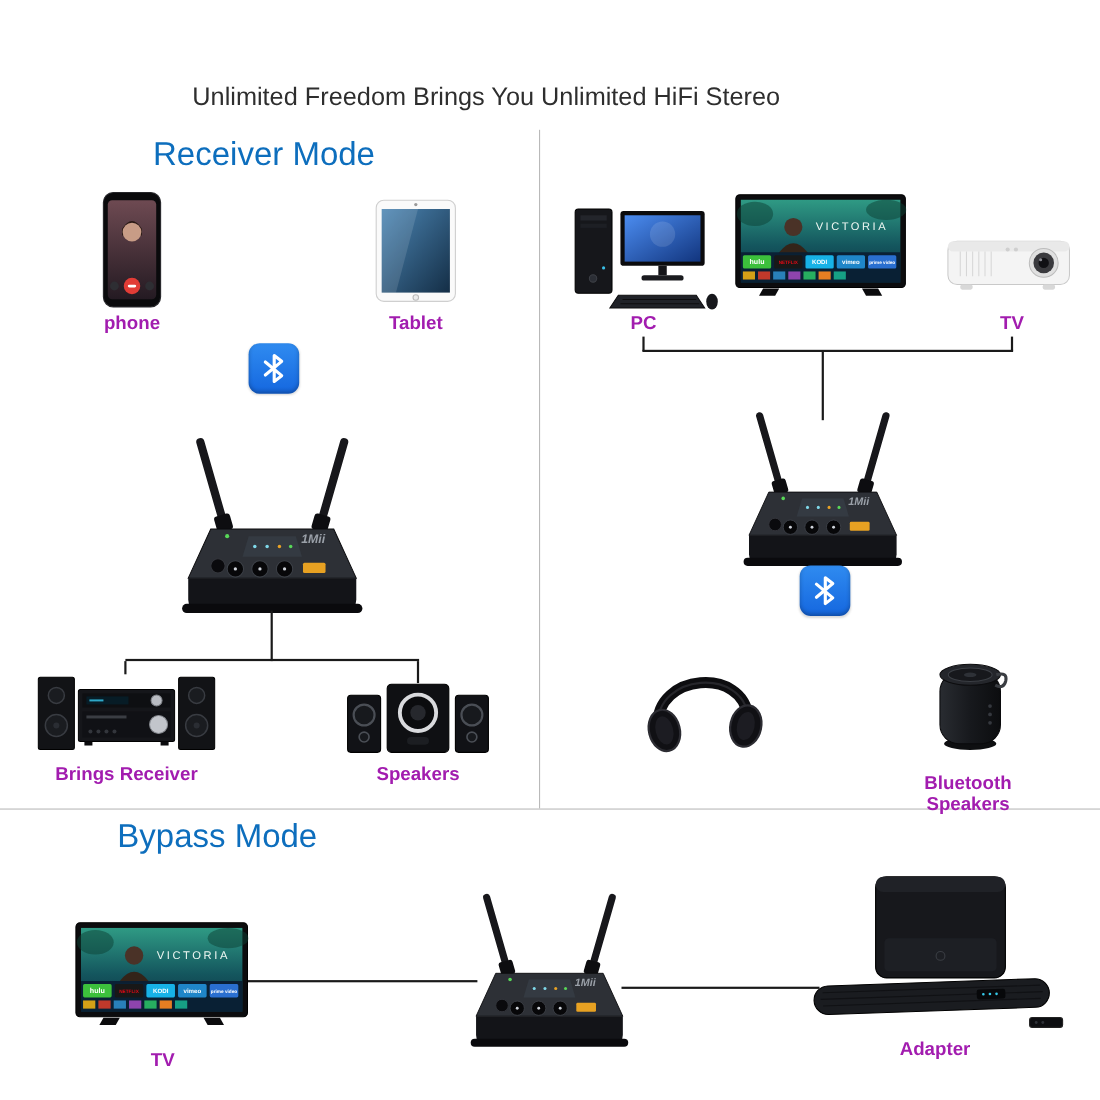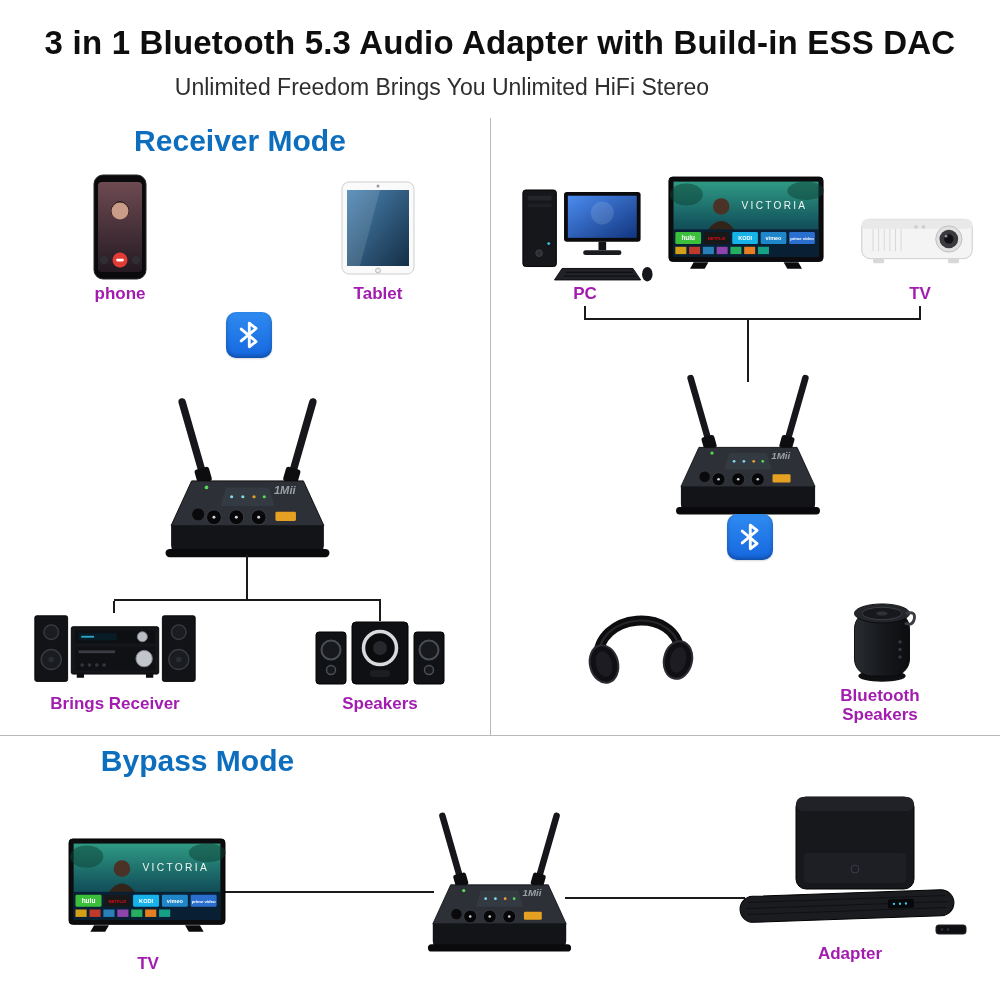--- a/index.html
+++ b/index.html
@@ -1,21 +1,21 @@
 <!DOCTYPE html>
 <html style="--accent-blue: #0d6ebd; --bluetooth-blue: #1567df;"><head>
 <meta charset="utf-8">
 <style>
   * { margin:0; padding:0; box-sizing:border-box; }
   body { background:#ffffff; font-family:"Liberation Sans", sans-serif; }
   .canvas { position:relative; width:1000px; height:1000px; background:#fff; overflow:hidden; }
   .abs { position:absolute; }
   .page-title { top:24px; left:0; width:1000px; text-align:center; font-size:33px; font-weight:800; color:#0e0e0e; letter-spacing:0.2px; }
   .page-subtitle { top:74px; left:0; width:884px; text-align:center; font-size:23px; font-weight:400; color:#2e2e2e; }
-  .mode-heading { font-size:30px; font-weight:700; color:var(--accent-blue, #0d6ebd); text-align:center;padding-left:20px; }
+  .mode-heading { font-size:30px; font-weight:400; color:var(--accent-blue, #0d6ebd); text-align:center;padding-left:20px; }
   .device-label { font-size:17px; font-weight:700; color:#a21caf; text-align:center; line-height:1.12; }
   .divider { background:#b9b9b9; }
   .line { background:#1a1a1a; }
   .bt-badge { width:46px; height:46px; border-radius:10px;
     background:linear-gradient(180deg,#2f8bf0,var(--bluetooth-blue,#1567df));
     display:flex; align-items:center; justify-content:center;
     box-shadow: inset 0 -2px 4px rgba(0,0,0,.28), 0 1px 2px rgba(0,0,0,.15); }
   svg { display:block; }
 </style>
 </head>
@@ -43,21 +43,20 @@
           <stop offset="1" stop-color="#142e46"></stop>
       </linearGradient>
       <linearGradient id="gCyl" x1="0" y1="0" x2="1" y2="0">
         <stop offset="0" stop-color="#292c31"></stop>
           <stop offset="0.5" stop-color="#17191d"></stop>
           <stop offset="1" stop-color="#0c0d0f"></stop>
       </linearGradient>
     </defs>
   </svg>
 
-  <div class="abs page-title">3 in 1 Bluetooth 5.3 Audio Adapter with Build-in ESS DAC</div>
   <div class="abs page-subtitle">Unlimited Freedom Brings You Unlimited HiFi Stereo</div>
 
   <div class="abs divider" style="left:490px; top:118px; width:1px; height:617px;"></div>
   <div class="abs divider" style="left:0; top:735px; width:1000px; height:1px;"></div>
 
   <div class="abs mode-heading" style="left:0; top:124px; width:460px;">Receiver Mode</div>
 
   <div class="abs" style="left:92px; top:174px;">
     <svg viewBox="0 0 56 106" width="56" height="106">
       <rect x="2" y="1" width="52" height="104" rx="9" fill="#0a0a0c" stroke="#26262a"></rect>
@@ -307,21 +306,21 @@
       <rect x="10" y="16" width="58" height="68" rx="18" fill="url(#gCyl)" stroke="#0a0a0c"></rect>
       <ellipse cx="39" cy="18" rx="29" ry="10" fill="#24262b" stroke="#0c0c0e"></ellipse>
       <ellipse cx="39" cy="18" rx="21" ry="6.5" fill="#17181c" stroke="#3c3f45"></ellipse>
       <ellipse cx="39" cy="18" rx="6" ry="2.2" fill="#2e3137"></ellipse>
       <path d="M64,18 q11,-3 9,6 q-2,8 -10,4" stroke="#3a3d42" stroke-width="3" fill="none"></path>
       <circle cx="58" cy="48" r="1.8" fill="#35383e"></circle>
         <circle cx="58" cy="56" r="1.8" fill="#35383e"></circle>
         <circle cx="58" cy="64" r="1.8" fill="#35383e"></circle>
     </svg>
   </div>
-  <div class="abs device-label" style="left:815px; top:686px; width:130px;">Bluetooth Speakers</div>
+  <div class="abs device-label" style="left:815px; top:702px; width:130px;">Bluetooth Speakers</div>
 
   <div class="abs mode-heading" style="left:75px; top:744px; width:225px;">Bypass Mode</div>
 
   <div class="abs line" style="left:222px; top:891px; width:212px; height:2px;"></div>
   <div class="abs line" style="left:565px; top:897px; width:180px; height:2px;"></div>
 
   <div class="abs" style="left:68px; top:838px;">
     <svg viewBox="0 0 170 112" width="158" height="104">
       <rect x="1" y="1" width="168" height="92" rx="4" fill="#0c0c0e" stroke="#000"></rect>
       <rect x="6" y="6" width="158" height="82" fill="url(#gTvScreen)"></rect>

